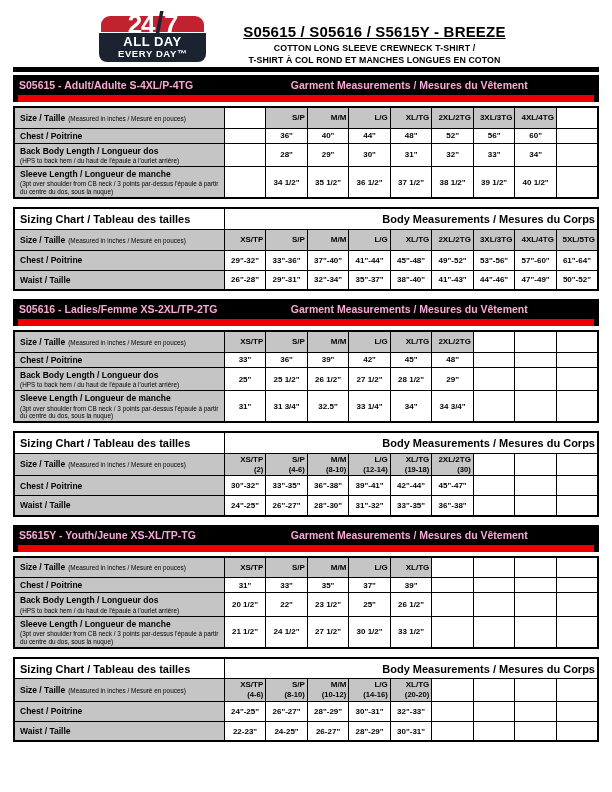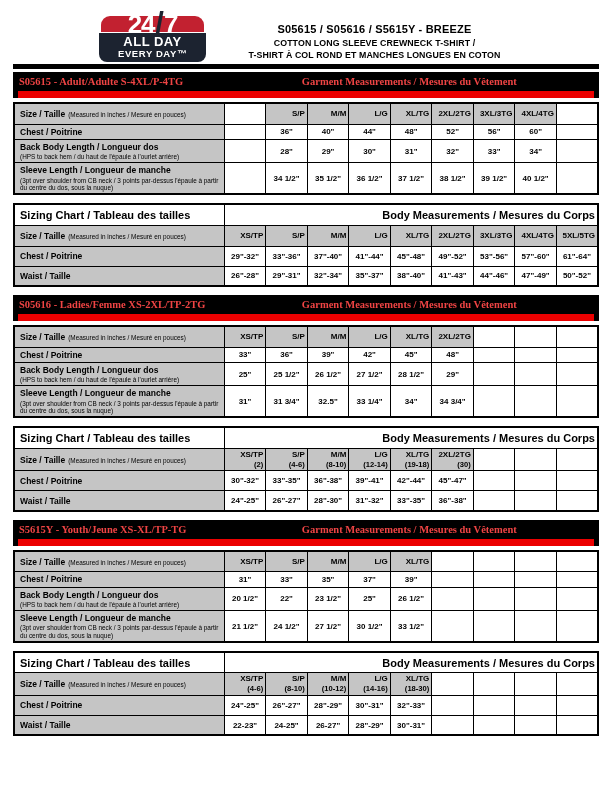--- a/index.html
+++ b/index.html
@@ -12,28 +12,28 @@
   .logo{margin-left:86px;width:107px;flex:none;}
   .logo-top{background:var(--logo-red,#c22130);height:16px;margin:0 2px;border-radius:9px 9px 0 0;
             display:flex;align-items:center;justify-content:center;
             color:#fff;font-weight:bold;font-size:26px;letter-spacing:-1px;line-height:1;}
   .logo-top .slash{color:var(--logo-navy,#1c2330);font-size:30px;margin:0 1px;position:relative;top:-1px;}
   .logo-bottom{background:var(--logo-navy,#1c2330);margin-top:1px;border-radius:0 0 8px 8px;
                padding:2px 0 3px;text-align:center;color:#fff;}
   .logo-allday{font-size:13px;font-weight:bold;letter-spacing:.5px;line-height:1.05;}
   .logo-everyday{font-size:9.5px;font-weight:bold;letter-spacing:.6px;line-height:1.1;}
   .title-block{flex:1;text-align:center;padding:7px 56px 0 0;}
-  .doc-title{font-size:11px;font-weight:bold;letter-spacing:.2px;}
+  .doc-title{font-size:15px;font-weight:bold;letter-spacing:.2px;text-decoration:underline;}
   .doc-subtitle{font-size:8.8px;font-weight:bold;margin-top:2.5px;letter-spacing:.1px;}
   .top-rule{height:5px;background:#000;margin-top:2px;}
 
   
   .section{margin-top:3px;}
   .section + .section{margin-top:8px;}
-  .section-bar{background:#000;color:#ef4444;font-family:Liberation Serif, serif;}
+  .section-bar{background:#000;color:#f9a8d4;}
   .bar-text{display:flex;align-items:center;padding:4px 6px 2px 6px;font-weight:bold;font-size:10.5px;}
   .bar-left{width:36%;flex:none;text-align:left;}
   .bar-right{flex:1;text-align:center;}
   .red-stripe{height:7px;background:var(--accent-red,#ec0000);margin:2px 5px 3px 5px;}
 
   
   table.meas{width:100%;border-collapse:collapse;table-layout:fixed;border:2px solid #000;background:#fff;}
   table.garment{margin-top:4px;}
   table.chart{margin-top:8px;}
   td{border:1.5px solid #000;vertical-align:middle;padding:1px 2px;overflow:hidden;}
@@ -471,21 +471,21 @@
             <td class="ch-right" colspan="9">Body Measurements / Mesures du Corps</td>
           </tr>
           <tr class="r-size">
             <td class="lbl">
               <div class="row-label">Size / Taille<span class="note-inline">(Measured in inches / Mesuré en pouces)</span></div>
             </td>
             <td class="hdr">XS/TP<span class="sub">(4-6)</span></td>
             <td class="hdr">S/P<span class="sub">(8-10)</span></td>
             <td class="hdr">M/M<span class="sub">(10-12)</span></td>
             <td class="hdr">L/G<span class="sub">(14-16)</span></td>
-            <td class="hdr">XL/TG<span class="sub">(18-30)</span></td>
+            <td class="hdr">XL/TG<span class="sub">(20-20)</span></td>
             <td class="blank"></td>
             <td class="blank"></td>
             <td class="blank"></td>
             <td class="blank"></td>
           </tr>
           <tr class="r-body">
             <td class="lbl">
               <div class="row-label">Chest / Poitrine</div>
             </td>
             <td class="val">24"-25"</td>

